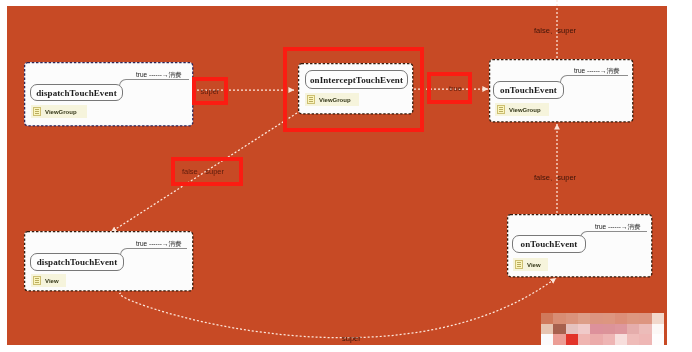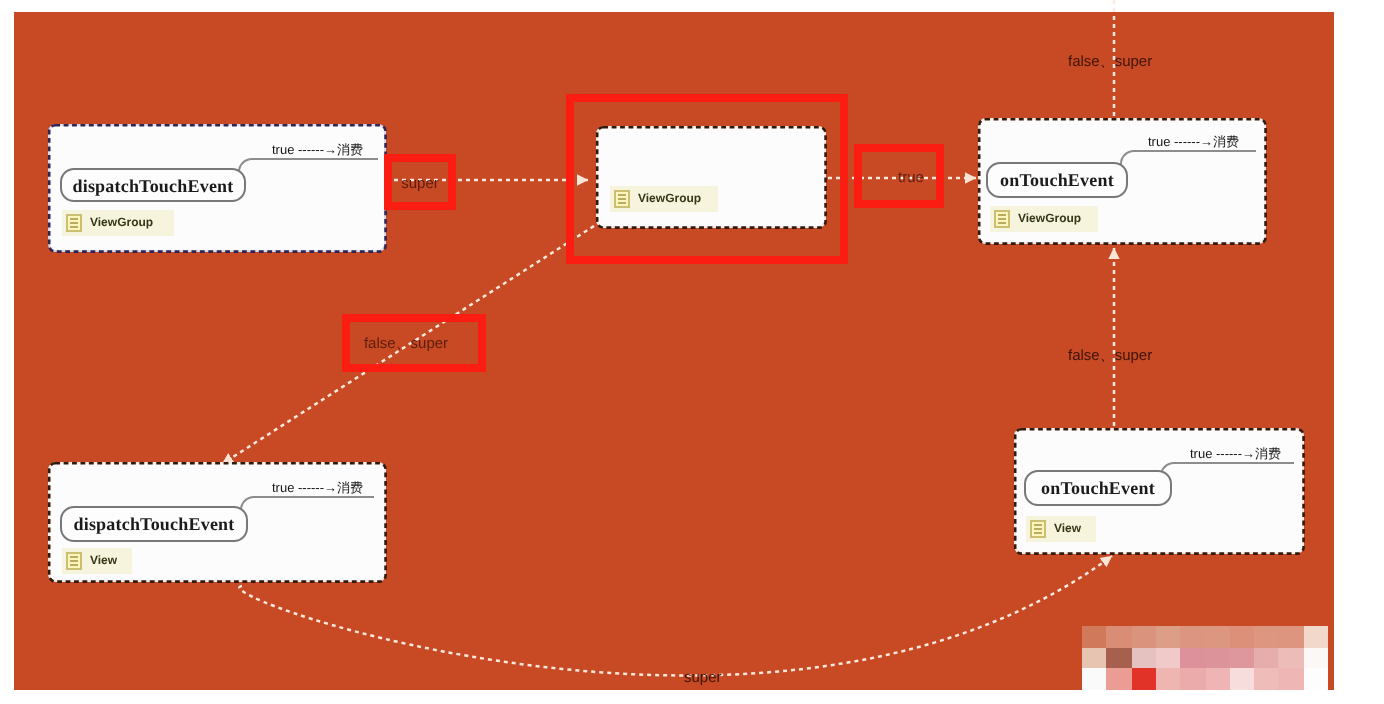--- a/index.html
+++ b/index.html
@@ -68,20 +68,23 @@
       <span>ViewGroup</span>
     </div>
   </div>
 
   <div class="redbox" style="left:283px;top:47px;width:141px;height:85px;"></div>
 
   <div class="node" id="node2" style="left:298px;top:63px;width:115px;height:51px;border:1.2px solid #f3ece6;">
     <svg class="nborder" viewBox="0 0 115 51" preserveAspectRatio="none">
       <rect x="0.6" y="0.6" width="113.8" height="49.8" rx="3" ry="3" fill="none" stroke="#331a0d" stroke-width="1.3" stroke-dasharray="2.4 1.8"></rect>
     </svg>
+    <div class="pill" style="left:6px;top:6px;width:103px;height:19px;font-size:9px;">
+      <span>onInterceptTouchEvent</span>
+    </div>
     <div class="tag" style="left:6px;top:29px;width:54px;height:13px;">
       <span class="tagicon"></span>
       <span>ViewGroup</span>
     </div>
   </div>
 
   <div class="node" id="node3" style="left:489px;top:59px;width:144px;height:63px;border:1.2px solid #f3ece6;">
     <svg class="nborder" viewBox="0 0 144 63" preserveAspectRatio="none">
       <rect x="0.6" y="0.6" width="142.8" height="61.8" rx="3" ry="3" fill="none" stroke="#331a0d" stroke-width="1.3" stroke-dasharray="2.4 1.8"></rect>
     </svg>

